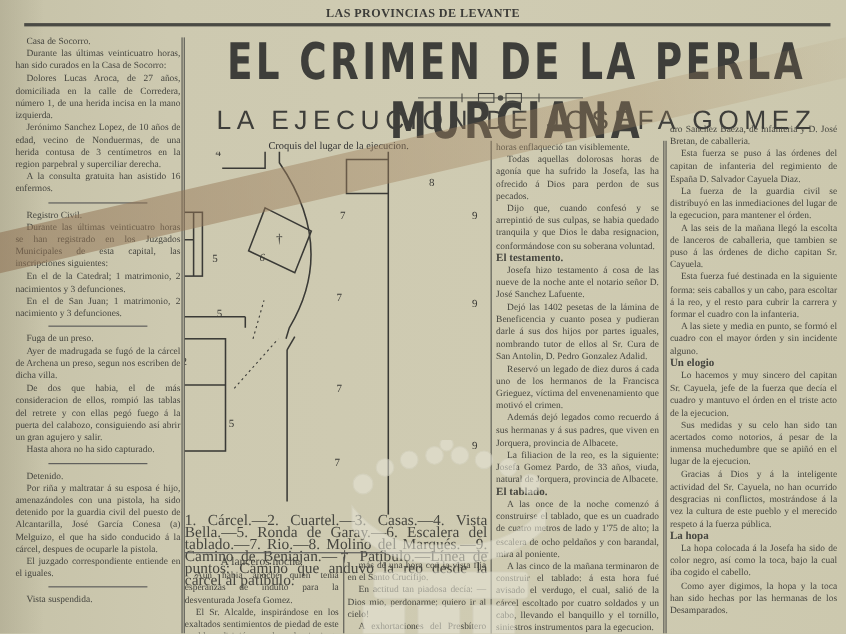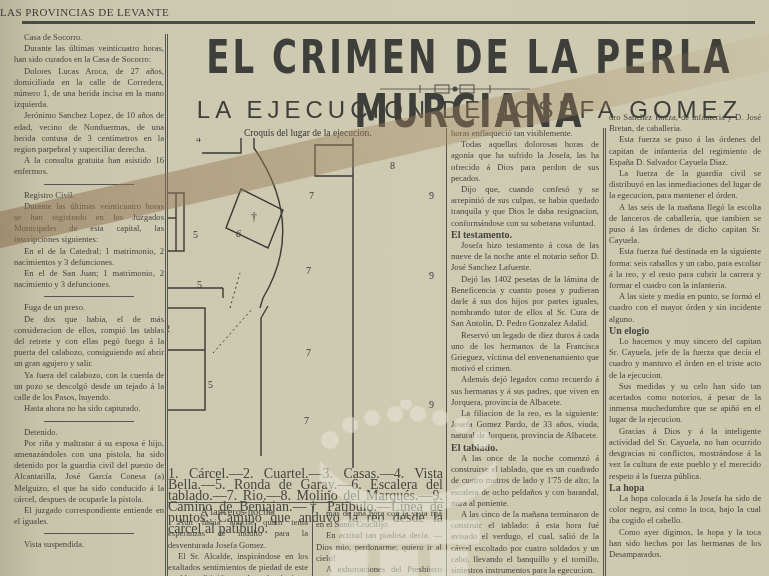--- a/index.html
+++ b/index.html
@@ -1,18 +1,18 @@
 <!DOCTYPE html>
 <html><head>
 <meta charset="utf-8">
 <style>
   html,body{margin:0;padding:0;}
   body{width:769px;height:576px;overflow:hidden;background:#cbc7ae;position:relative;font-family:"Liberation Serif",serif;color:#3a3a36;}
   .page{position:absolute;left:0;top:0;width:769px;height:576px;background:linear-gradient(90deg,#c6c2a8 0%,#cdc9b0 20%,#cfcbb2 60%,#ccc8ae 100%);}
-  .running-head{position:absolute;left:0;right:0;top:6px;text-align:left;font-size:11px;letter-spacing:0.4px;color:#3c3c38;}
+  .running-head{position:absolute;left:0;right:0;top:6px;text-align:center;font-size:11px;letter-spacing:0.4px;color:#3c3c38;font-weight:bold;}
   .rule-thick{position:absolute;left:22px;right:14px;top:21px;height:3px;background:#4a4a44;}
   .col{position:absolute;font-size:8.6px;line-height:11.2px;text-align:justify;color:#45453f;}
   .col p{margin:0;text-indent:10px;}
   .col .sec{text-indent:10px;margin-top:2px;}
   .col .sep{width:60%;margin:6px auto 5px;height:1px;background:#555;}
   .col1{left:14px;top:30px;width:150px;}
   .vrule{position:absolute;width:1px;background:#55554f;}
   .title{position:absolute;left:170px;right:0;top:30px;text-align:center;font-family:"DejaVu Sans",sans-serif;font-weight:bold;font-size:34px;letter-spacing:3px;color:#3e3e3a;transform:scaleY(1.35);transform-origin:top;}
   .ornament{position:absolute;left:380px;top:84px;width:150px;height:10px;}
   .subtitle{position:absolute;left:170px;right:0;top:96px;text-align:center;font-family:"Liberation Sans",sans-serif;font-size:24px;letter-spacing:5px;color:#3e3e3a;}
@@ -44,22 +44,22 @@
     <p>Dolores Lucas Aroca, de 27 años, domiciliada en la calle de Corredera, número 1, de una herida incisa en la mano izquierda.</p>
     <p>Jerónimo Sanchez Lopez, de 10 años de edad, vecino de Nonduermas, de una herida contusa de 3 centímetros en la region parpebral y superciliar derecha.</p>
     <p>A la consulta gratuita han asistido 16 enfermos.</p>
     <div class="sep"></div>
     <p class="sec">Registro Civil.</p>
     <p>Durante las últimas veinticuatro horas se han registrado en los Juzgados Municipales de esta capital, las inscripciones siguientes:</p>
     <p>En el de la Catedral; 1 matrimonio, 2 nacimientos y 3 defunciones.</p>
     <p>En el de San Juan; 1 matrimonio, 2 nacimiento y 3 defunciones.</p>
     <div class="sep"></div>
     <p class="sec">Fuga de un preso.</p>
+    <p>Ayer de madrugada se fugó de la cárcel de Archena un preso, segun nos escriben de dicha villa.</p>
     <p>De dos que habia, el de más consideracion de ellos, rompió las tablas del retrete y con ellas pegó fuego á la puerta del calabozo, consiguiendo así abrir un gran agujero y salir.</p>
-    <p>Ya fuera del calabozo, con la cuerda de un pozo se descolgó desde un tejado á la calle de los Pasos, huyendo.</p>
     <p>Hasta ahora no ha sido capturado.</p>
     <div class="sep"></div>
     <p class="sec">Detenido.</p>
     <p>Por riña y maltratar á su esposa é hijo, amenazándoles con una pistola, ha sido detenido por la guardia civil del puesto de Alcantarilla, José García Conesa (a) Melguizo, el que ha sido conducido á la cárcel, despues de ocuparle la pistola.</p>
     <p>El juzgado correspondiente entiende en el iguales.</p>
     <div class="sep"></div>
     <p class="sec">Vista suspendida.</p>
 
   </div>
 

